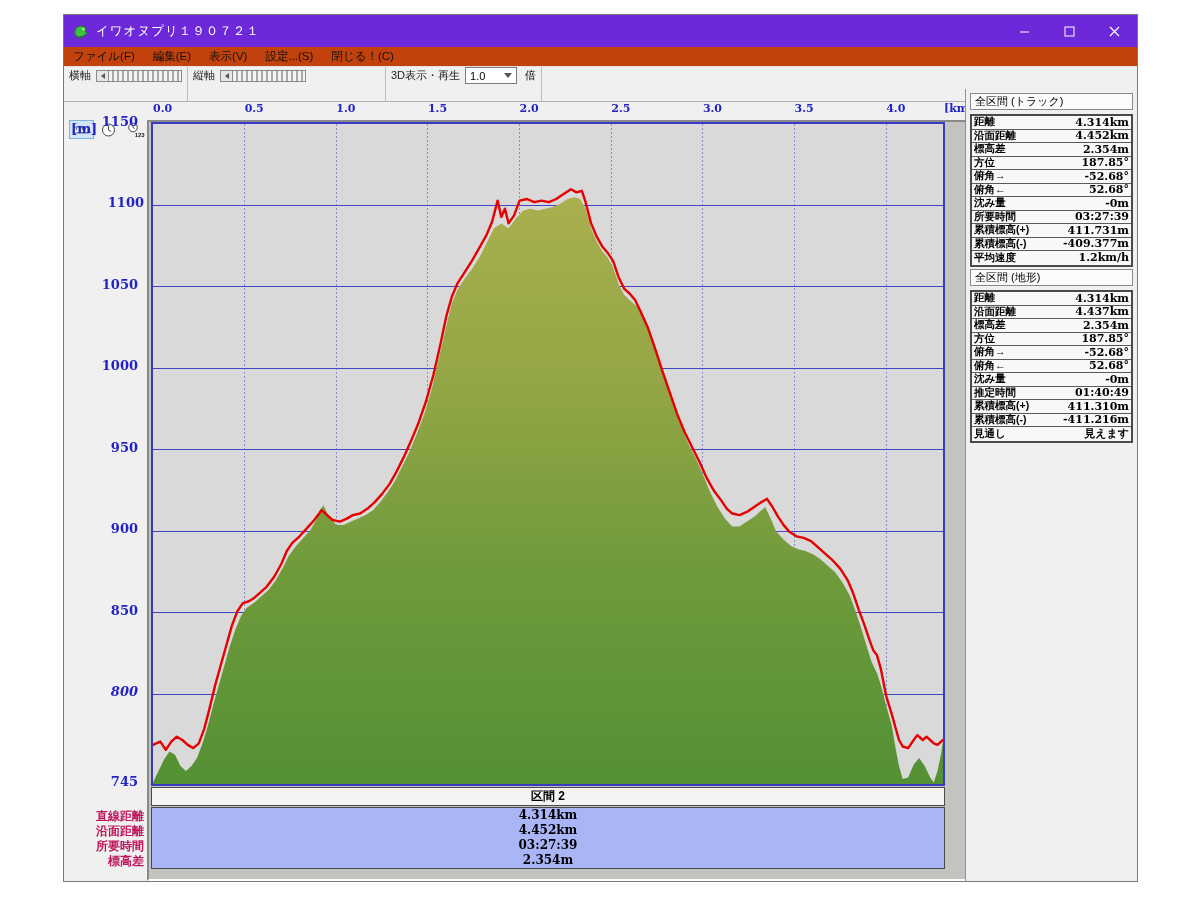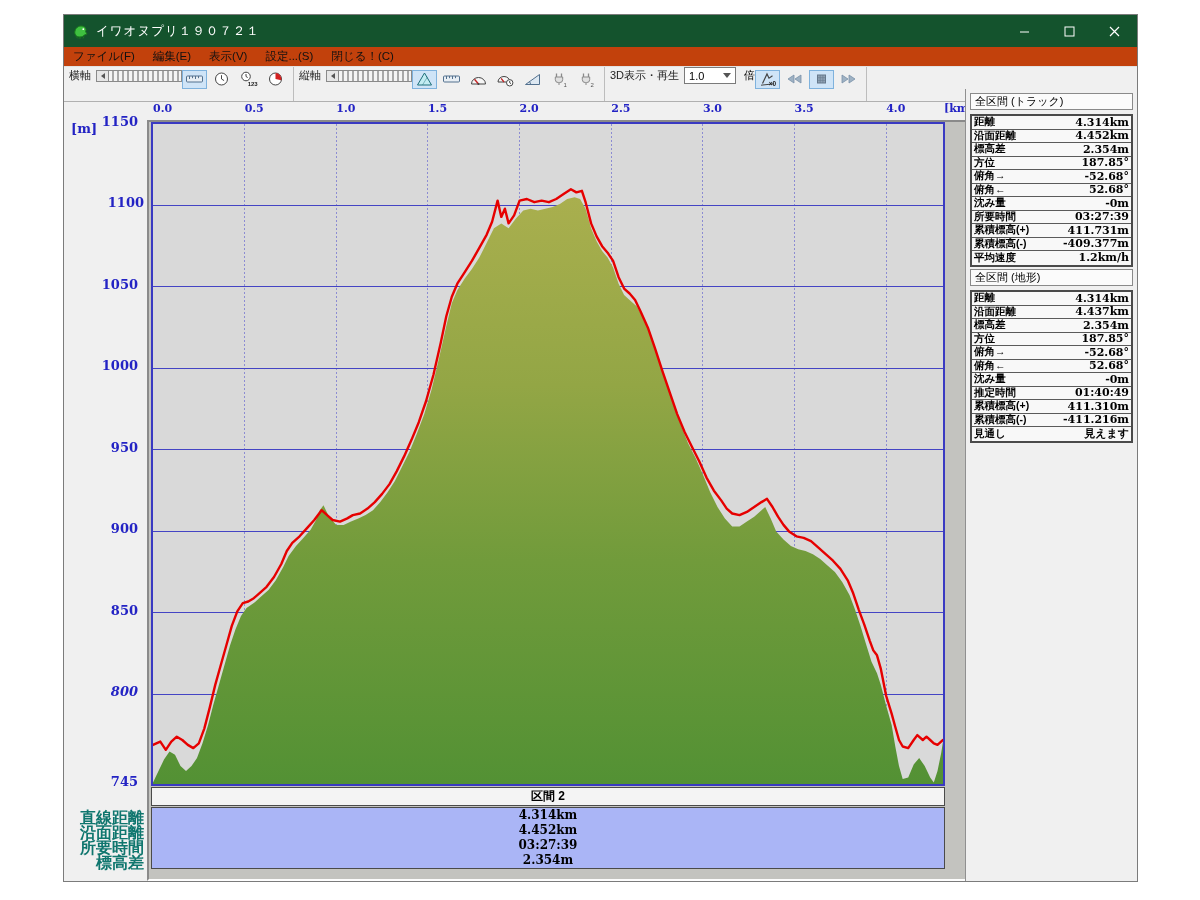--- a/index.html
+++ b/index.html
@@ -1,30 +1,30 @@
 <!DOCTYPE html>
 <html><head>
 <meta charset="utf-8">
 <style>
   html,body{margin:0;padding:0;background:#fff;width:1200px;height:900px;
     font-family:"Liberation Sans",sans-serif;-webkit-font-smoothing:antialiased;}
   .window{position:absolute;left:63px;top:14px;width:1075px;height:868px;
     background:#f0f0f0;border:1px solid #7b7b7b;box-sizing:border-box;overflow:hidden;}
-  .titlebar{position:absolute;left:0;top:0;width:100%;height:32px;background:#14532d;
+  .titlebar{position:absolute;left:0;top:0;width:100%;height:32px;background:#6d28d9;
     display:flex;align-items:center;}
   .app-icon{margin-left:8px;width:17px;height:17px;}
   .title-text{color:#fff;font-size:12.5px;margin-left:7px;letter-spacing:1px;}
   .win-btns{margin-left:auto;display:flex;height:100%;}
   .win-btn{width:45px;height:100%;display:flex;align-items:center;justify-content:center;cursor:default;}
   .menubar{position:absolute;left:0;top:32px;width:100%;height:19px;background:#c2410c;
     display:flex;align-items:center;border-bottom:1px solid #e2e2e2;}
   .menu-item{font-size:11.5px;color:#111;padding:0 9px;height:100%;display:flex;align-items:center;}
   .toolbar{position:absolute;left:0;top:52px;width:100%;height:35px;background:#f0f0f0;
     display:flex;border-bottom:1px solid #b0b0b0;box-sizing:border-box;}
-  .tb-group{padding:1px 5px 0 5px;border-right:1px solid #bdbdbd;display:flex;flex-direction:row;}
+  .tb-group{padding:1px 5px 0 5px;border-right:1px solid #bdbdbd;display:flex;flex-direction:column;gap:36px;}
   .tb-row1{display:flex;align-items:center;height:15px;gap:5px;}
   .tb-label{font-size:11px;color:#222;white-space:nowrap;}
   .slider{height:12px;width:86px;border:1px solid #8a8a8a;background:
      repeating-linear-gradient(90deg,#a8a8a8 0 2px,#f4f4f4 2px 5px);display:flex;box-sizing:border-box;}
   .sl-handle{width:11px;height:100%;background:#e6e6e6;border-right:1px solid #8a8a8a;
      display:flex;align-items:center;justify-content:center;}
   .sl-tri{width:0;height:0;border-top:3px solid transparent;border-bottom:3px solid transparent;
      border-right:4px solid #555;}
   .tb-row2{display:flex;align-items:center;gap:2px;height:20px;margin-top:1px;}
   .tb-btn{width:25px;height:19px;display:flex;align-items:center;justify-content:center;
@@ -55,22 +55,22 @@
   .plot{position:absolute;left:87px;top:107px;width:794px;height:664px;border:2px solid #3a3ac2;
      box-sizing:border-box;background:#d9d9d9;box-shadow:inset 0 0 0 1px #9a9ade;}
   .plot svg{display:block;}
   .sec-header{position:absolute;left:87px;top:772px;width:794px;height:19px;background:#f4f4f4;
      border:1px solid #4a4a4a;box-sizing:border-box;text-align:center;font-size:12px;font-weight:bold;
      line-height:17px;color:#000;}
   .sec-table{position:absolute;left:87px;top:792px;width:794px;height:62px;background:#aab5f6;
      border:1px solid #4a4a4a;box-sizing:border-box;}
   .sec-val{height:15px;text-align:center;font-family:"DejaVu Serif","Liberation Serif",serif;
      font-weight:bold;font-size:12px;color:#000;}
-  .sec-label{position:absolute;left:0;width:80px;height:15px;text-align:right;font-size:16px;
-     font-weight:bold;color:#0f766e;}
+  .sec-label{position:absolute;left:0;width:80px;height:15px;text-align:right;font-size:12px;
+     font-weight:bold;color:#be185d;}
   
   .right-panel{position:absolute;left:901px;top:74px;width:173px;height:792px;background:#f0f0f0;
      border-left:1px solid #909090;box-sizing:border-box;}
   .rp-header{position:absolute;left:4px;width:163px;height:17px;background:#fbfbfb;
      border:1px solid #8a8a8a;box-sizing:border-box;font-size:11px;color:#000;padding-left:4px;
      line-height:15px;white-space:nowrap;overflow:hidden;}
   .rp-table{position:absolute;left:4px;width:163px;border:2px solid #4a4a4a;box-sizing:border-box;
      background:#f8f8f8;}
   .stat-row{height:13.5px;display:flex;align-items:center;border-bottom:1px solid #5a5a5a;
      box-sizing:border-box;padding:0 2px;overflow:hidden;}

